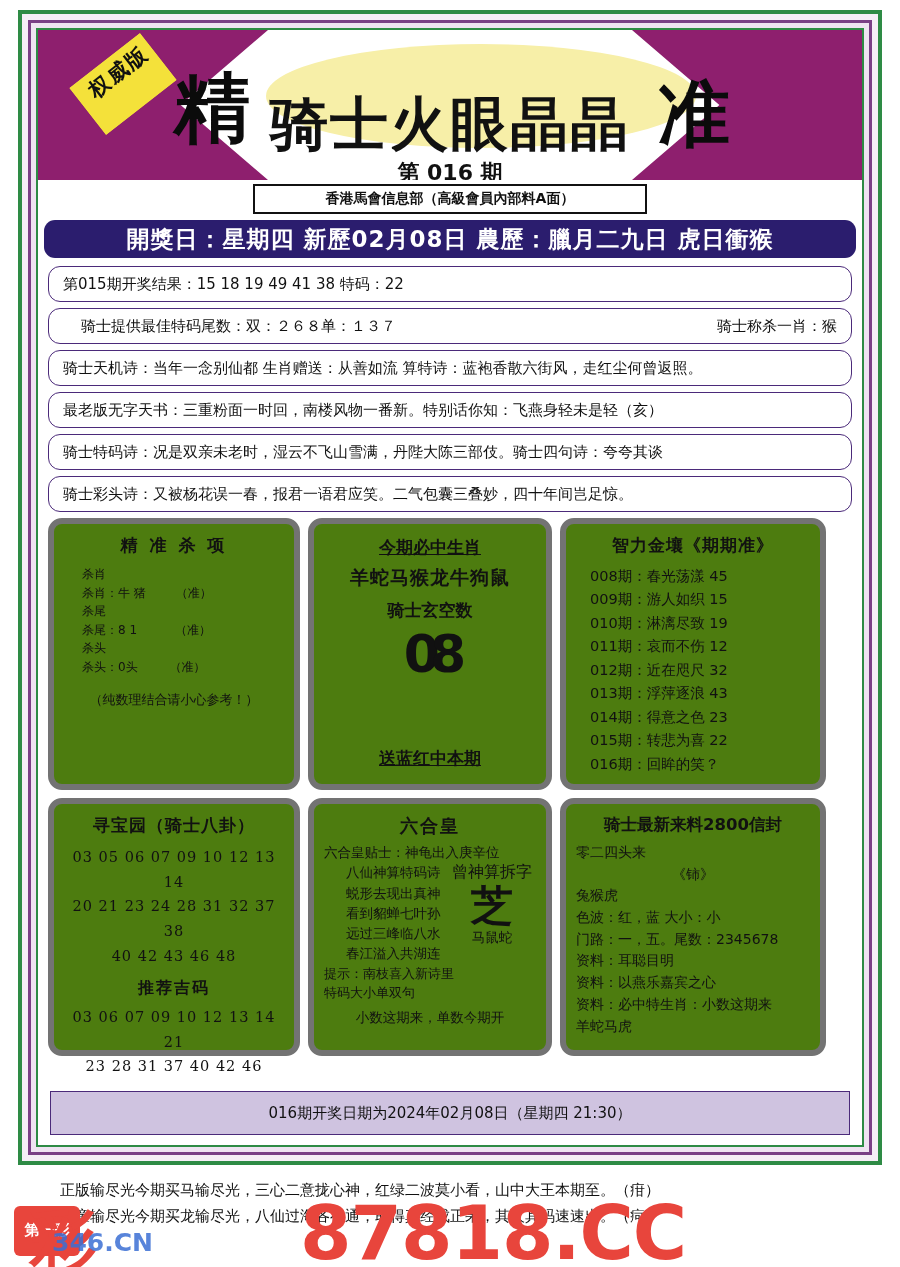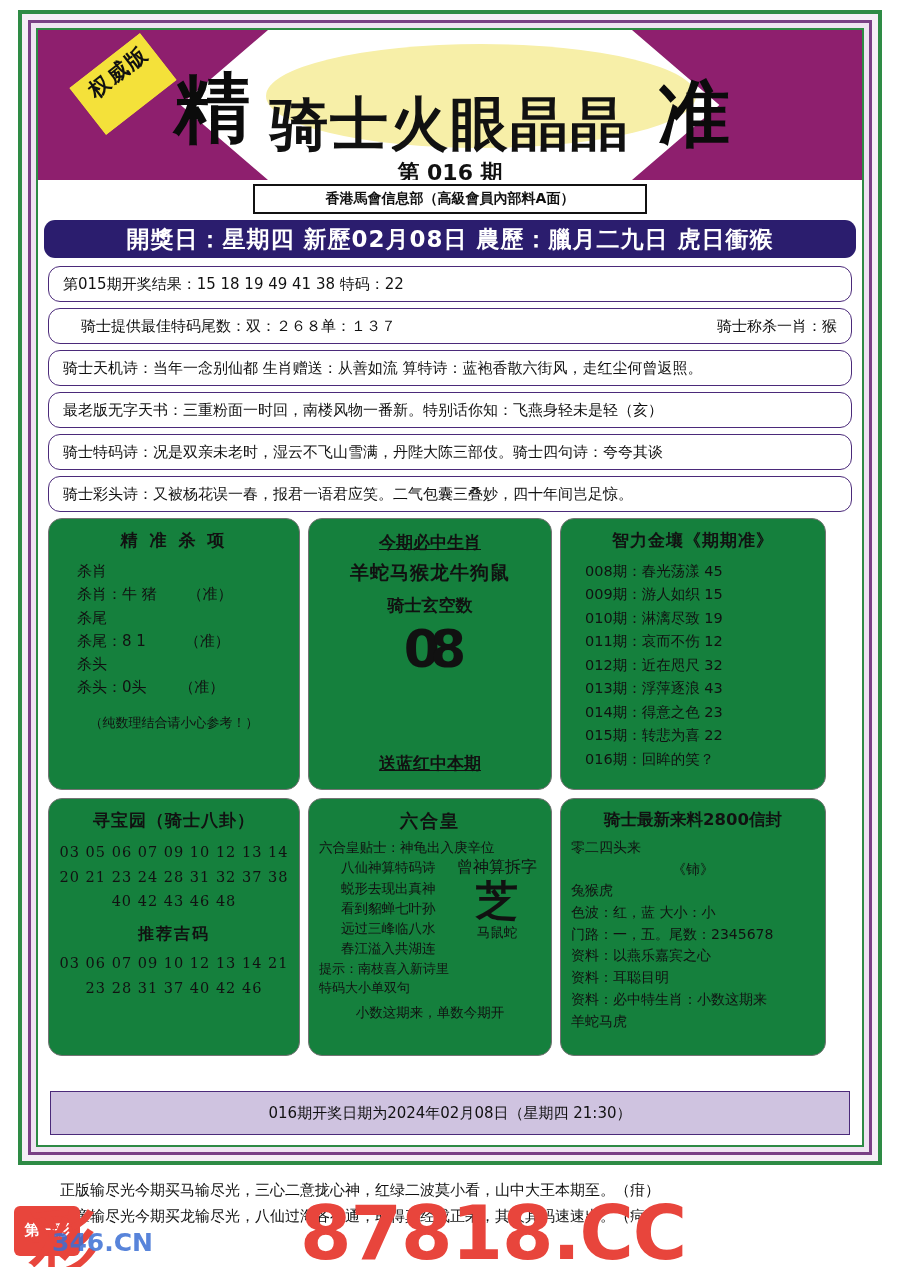--- a/index.html
+++ b/index.html
@@ -122,33 +122,33 @@
   .grid{
     margin:6px 10px 0;
     display:flex;gap:8px;
     align-items:flex-start;
   }
   .col{display:flex;flex-direction:column;gap:8px;}
   .col-a{width:252px;}
   .col-b{width:244px;}
   .col-c{width:266px;}
   .panel{
-    border:1px solid #737373;
+    border:6px solid #737373;
     border-radius:14px;
-    background:#15803d;
+    background:#4d7c0f;
     padding:8px 10px;
     box-sizing:border-box;
     font-size:14px;color:#111;
   }
   .panel h3{
     margin:2px 0 8px;text-align:center;
     font-size:17px;font-weight:bold;letter-spacing:3px;
   }
   .panel h3.tight{letter-spacing:1px;}
-  .kill-list{padding-left:18px;line-height:1.55;font-size:15px;}
+  .kill-list{padding-left:18px;line-height:1.55;font-size:12px;}
   .kill-list .lbl{display:inline-block;}
   .kill-list .val{display:inline-block;}
   .kill-note{text-align:center;font-size:13px;margin-top:14px;}
 
   .center-panel{height:272px;position:relative;text-align:center;}
   .center-panel .l1{font-size:17px;font-weight:bold;margin-top:4px;text-decoration:underline;}
   .center-panel .l2{font-size:19px;font-weight:bold;margin-top:6px;letter-spacing:1px;}
   .center-panel .l3{font-size:17px;font-weight:bold;margin-top:8px;}
   .center-panel .bignum{
     font-size:52px;font-weight:bold;line-height:1;margin-top:6px;
@@ -361,22 +361,22 @@
               </div>
             </div>
 
             <div class="panel letter" style="height:258px">
               <div class="title">骑士最新来料2800信封</div>
               <div class="line">零二四头来</div>
               <div class="line ctr">《铈》</div>
               <div class="line">兔猴虎</div>
               <div class="line">色波：红，蓝 大小：小</div>
               <div class="line">门路：一，五。尾数：2345678</div>
+              <div class="line">资料：耳聪目明</div>
               <div class="line">资料：以燕乐嘉宾之心</div>
-              <div class="line">资料：耳聪目明</div>
               <div class="line">资料：必中特生肖：小数这期来</div>
               <div class="line">羊蛇马虎</div>
             </div>
           </div>
 
         </div>
 
         <div class="bottom-bar">016期开奖日期为2024年02月08日（星期四 21:30）</div>
 
       </div>

